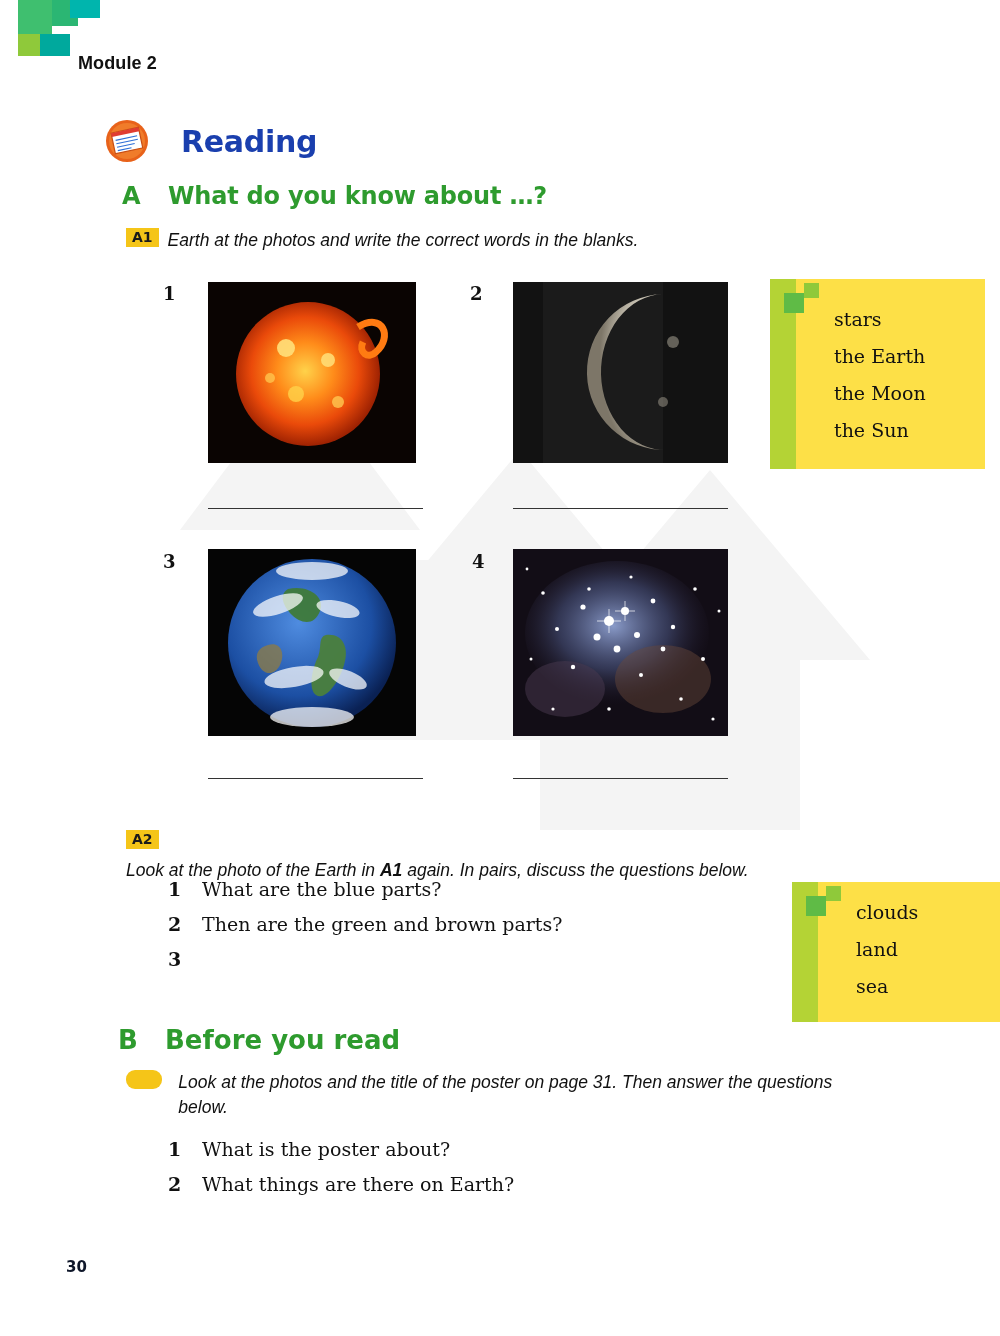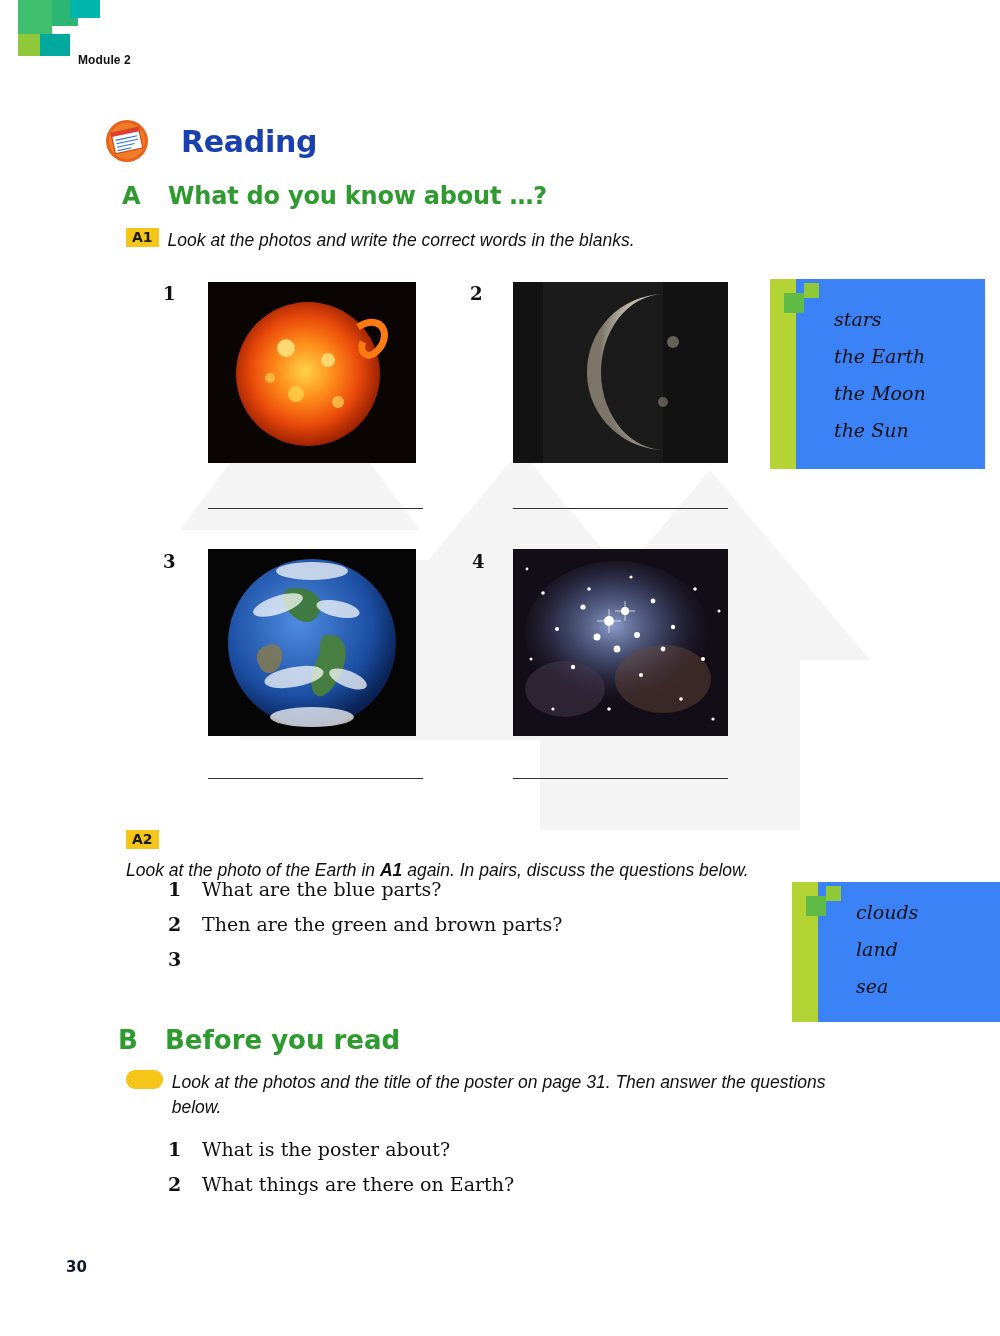--- a/index.html
+++ b/index.html
@@ -36,21 +36,21 @@
     height: 68px;
     z-index: 3;
   }
   .cb {
     position: absolute;
   }
   .module-label {
     position: absolute;
     left: 78px;
     top: 53px;
-    font-size: 12px;
+    font-size: 18px;
     font-weight: 600;
     color: #111;
     letter-spacing: .1px;
     z-index: 4;
   }
 
   
   .reading-row {
     position: absolute;
     left: 104px;
@@ -149,23 +149,22 @@
   }
   .answer-line {
     position: absolute;
     border-bottom: 1.4px solid #333;
     z-index: 3;
   }
 
   
   .wordbox {
     position: absolute;
-    background: #3b82f6;
-    z-index: 3;
-    font-style: italic;
+    background: #fde047;
+    z-index: 3;
   }
   .wordbox .strip {
     position: absolute;
     left: 0;
     top: 0;
     width: 26px;
     height: 100%;
     background: #b4d335;
   }
   .wordbox .sq1 {
@@ -250,21 +249,21 @@
     font-weight: bold;
     color: #2e9b2e;
     font-family: "DejaVu Sans", sans-serif;
   }
   .b-instr-row {
     position: absolute;
     left: 126px;
     top: 1070px;
     display: flex;
     align-items: flex-start;
-    gap: 9px;
+    gap: 16px;
     width: 730px;
     z-index: 3;
     justify-content: center;
   }
 
   .page-num {
     position: absolute;
     left: 66px;
     top: 1258px;
     font-size: 15px;
@@ -313,21 +312,21 @@
     </svg>
   </span>
   <span class="reading-title">Reading</span>
 </div>
 
 <div class="sec-a-letter">A</div>
 <div class="sec-a-title">What do you know about …?</div>
 
 <div class="a1-row">
   <span class="tag">A1</span>
-  <span class="instr">Look at the photos and write the correct words in the blanks.</span>
+  <span class="instr">Earth at the photos and write the correct words in the blanks.</span>
 </div>
 
 <div class="photo-num" style="left:163px; top:283px;">1</div>
 <div class="photo" style="left:208px; top:282px; width:208px; height:181px;">
   <svg width="208" height="181" viewBox="0 0 208 181">
     <rect width="208" height="181" fill="#0a0402"></rect>
     <defs>
       <radialGradient id="sung" cx="48%" cy="48%" r="52%">
         <stop offset="0%" stop-color="#ffd24a"></stop>
         <stop offset="38%" stop-color="#ff8c1a"></stop>

